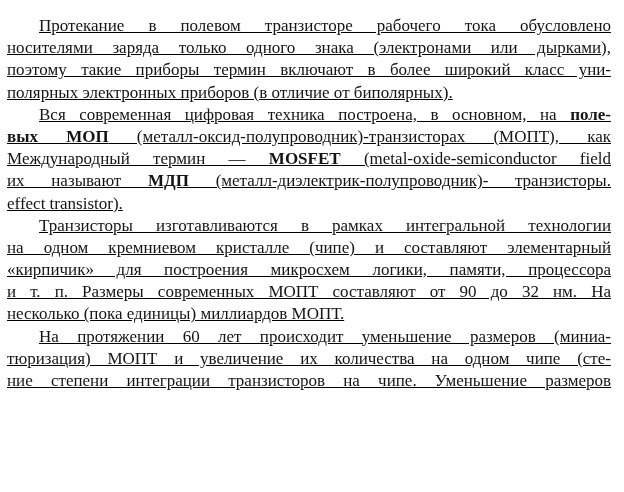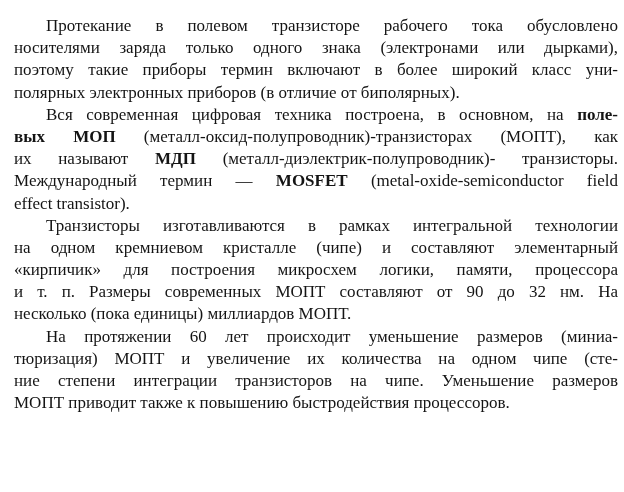--- a/index.html
+++ b/index.html
@@ -5,22 +5,23 @@
   html, body {
     margin: 0;
     padding: 0;
     background: #ffffff;
   }
   .page {
     width: 624px;
     height: 416px;
     box-sizing: border-box;
     background: #ffffff;
-    padding: 15px 13px 0 14px;
+    padding: 15px 13px 0 7px;
     overflow: hidden;
+    text-decoration: underline;
   }
   .doc {
     font-family: "Liberation Serif", "DejaVu Serif", serif;
     font-size: 17px;
     line-height: 22.2px;
     color: #141414;
     font-weight: 400;
     width: 604px;
   }
   .paragraph { margin: 0; }
@@ -44,31 +45,30 @@
   <div class="doc" style="color: rgb(20, 20, 20);">
       <div class="paragraph">
         <div class="line justify indent"><span class="regular">Протекание в полевом транзисторе рабочего тока обусловлено</span></div>
         <div class="line justify"><span class="regular">носителями заряда только одного знака (электронами или дырками),</span></div>
         <div class="line justify"><span class="regular">поэтому такие приборы термин включают в более широкий класс уни-</span></div>
         <div class="line"><span class="regular">полярных электронных приборов (в отличие от биполярных).</span></div>
       </div>
       <div class="paragraph">
         <div class="line justify indent"><span class="regular">Вся современная цифровая техника построена, в основном, на </span><span class="bold">поле-</span></div>
         <div class="line justify"><span class="bold">вых МОП</span><span class="regular"> (металл-оксид-полупроводник)-транзисторах (МОПТ), как</span></div>
+        <div class="line justify"><span class="regular">Международный термин — </span><span class="bold">MOSFET</span><span class="regular"> (metal-oxide-semiconductor field</span></div>
         <div class="line justify"><span class="regular">их называют </span><span class="bold">МДП</span><span class="regular"> (металл-диэлектрик-полупроводник)- транзисторы.</span></div>
-        <div class="line justify"><span class="regular">Международный термин — </span><span class="bold">MOSFET</span><span class="regular"> (metal-oxide-semiconductor field</span></div>
         <div class="line"><span class="regular">effect transistor).</span></div>
       </div>
       <div class="paragraph">
         <div class="line justify indent"><span class="regular">Транзисторы изготавливаются в рамках интегральной технологии</span></div>
         <div class="line justify"><span class="regular">на одном кремниевом кристалле (чипе) и составляют элементарный</span></div>
         <div class="line justify"><span class="regular">«кирпичик» для построения микросхем логики, памяти, процессора</span></div>
         <div class="line justify"><span class="regular">и т. п. Размеры современных МОПТ составляют от 90 до 32 нм. На</span></div>
         <div class="line"><span class="regular">несколько (пока единицы) миллиардов МОПТ.</span></div>
       </div>
       <div class="paragraph">
         <div class="line justify indent"><span class="regular">На протяжении 60 лет происходит уменьшение размеров (миниа-</span></div>
         <div class="line justify"><span class="regular">тюризация) МОПТ и увеличение их количества на одном чипе (сте-</span></div>
         <div class="line justify"><span class="regular">ние степени интеграции транзисторов на чипе. Уменьшение размеров</span></div>
-        <div class="line"><span class="regular">МОПТ приводит также к повышению быстродействия процессоров.</span></div>
       </div>
     </div>
 </div>
 
 </body></html>

